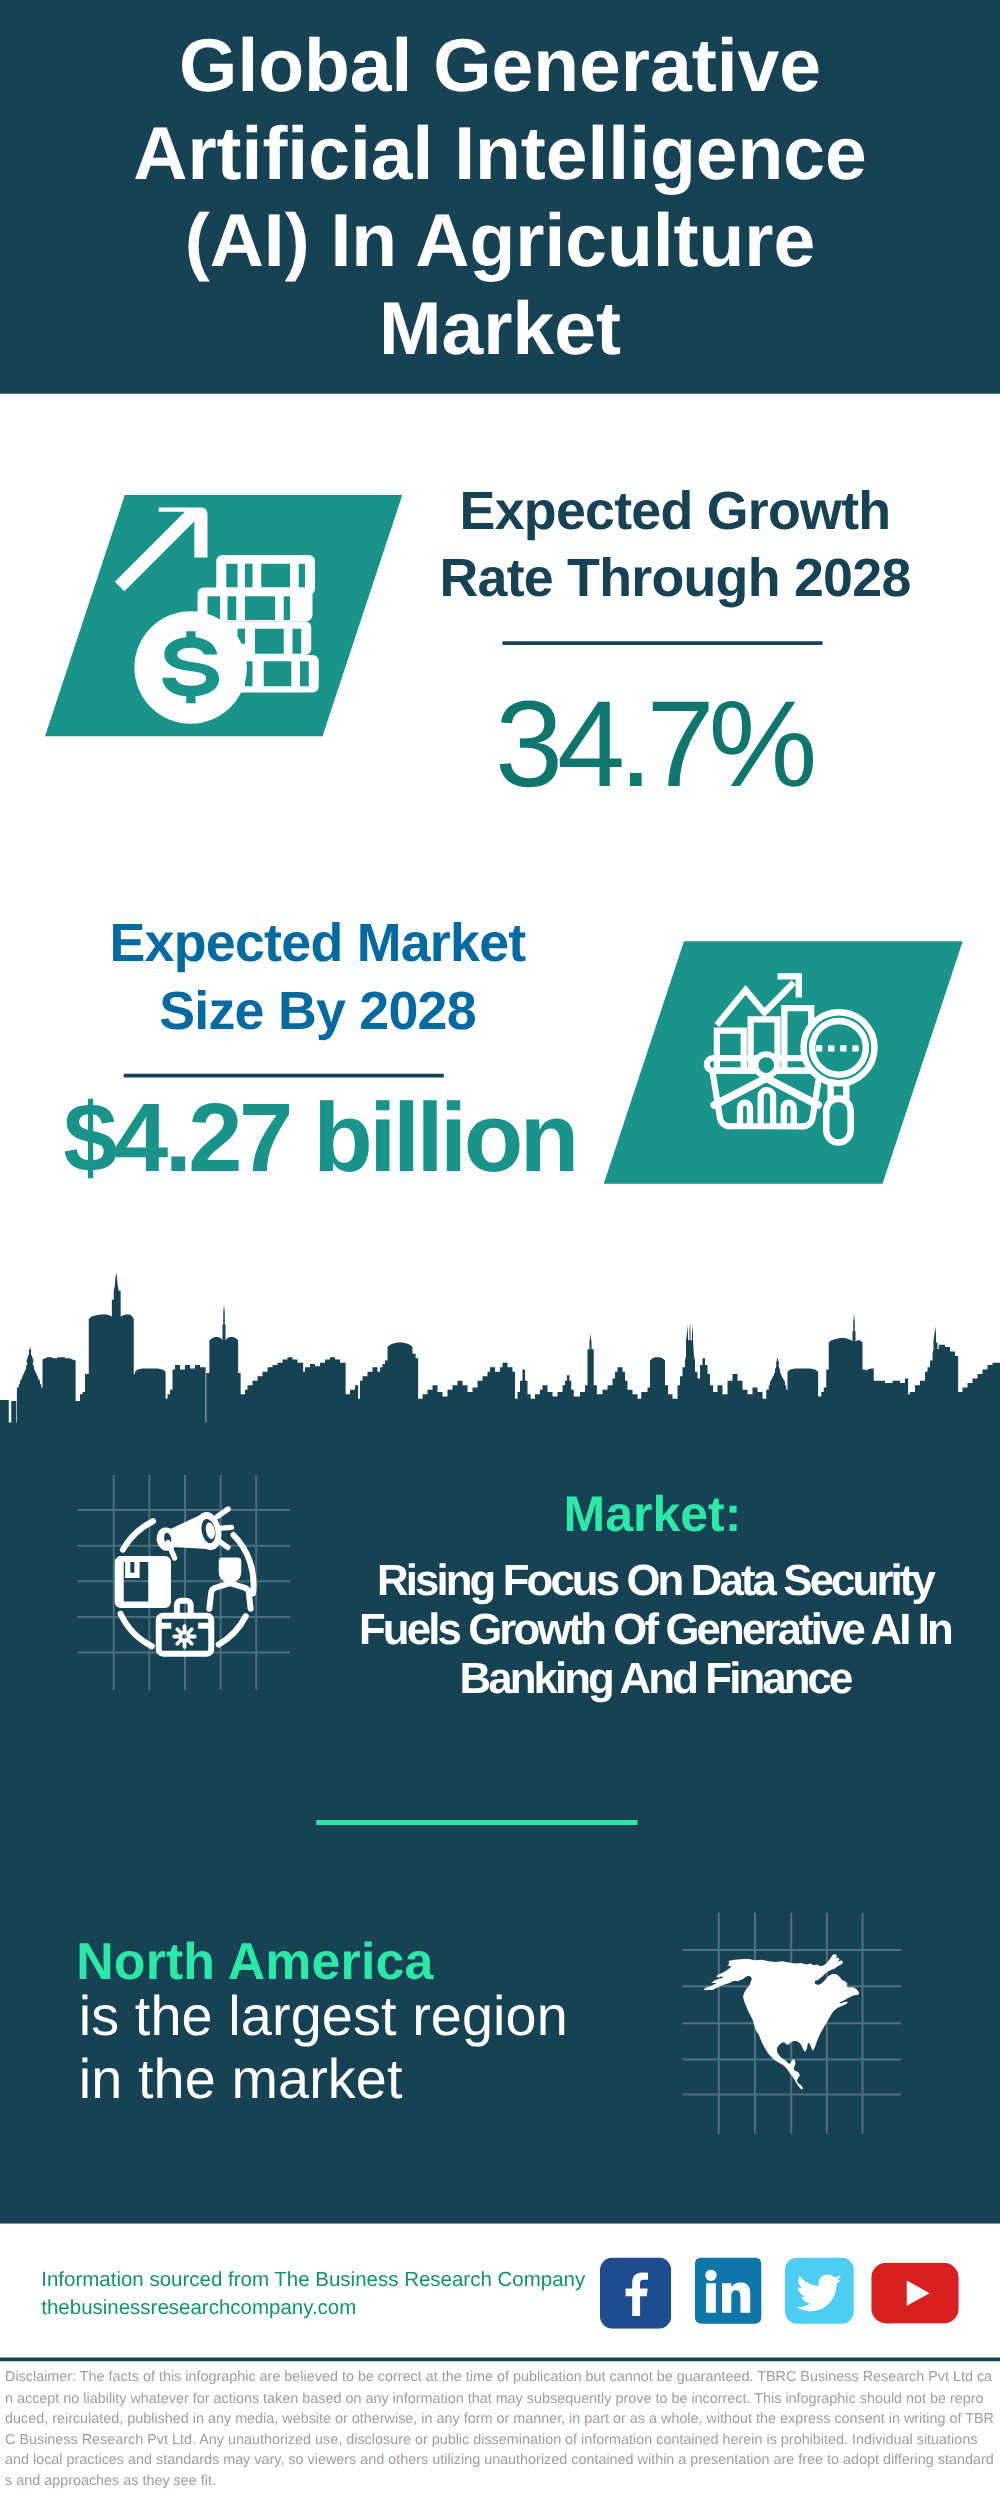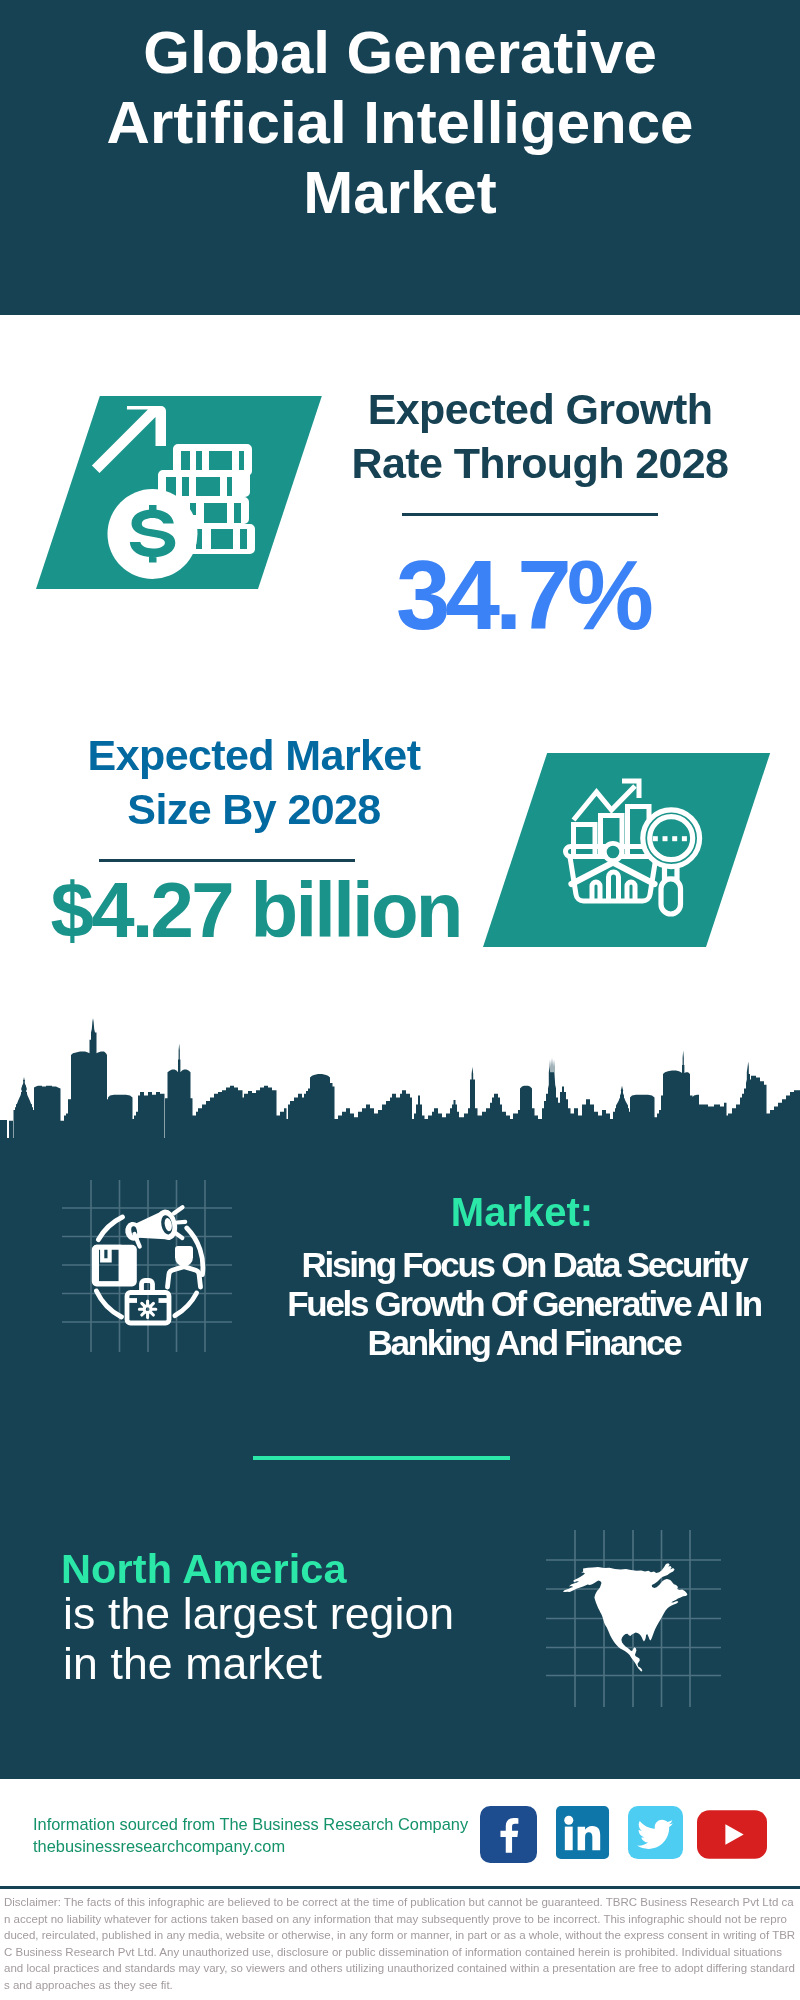--- a/index.html
+++ b/index.html
@@ -6,21 +6,21 @@
 
   html,body{margin:0;padding:0;}
   body{width:800px;height:2000px;background:#ffffff;font-family:"Liberation Sans",sans-serif;overflow:hidden;}
   .page{position:relative;width:800px;height:2000px;overflow:hidden;}
   .header{position:absolute;left:0;top:0;width:800px;height:315px;background:#174253;}
   .title{position:absolute;left:0;top:18px;width:800px;text-align:center;color:#ffffff;font-weight:bold;font-size:60px;line-height:70px;}
   .stat1-shape{position:absolute;left:36px;top:396px;width:222px;height:193px;background:#1a948b;transform:skewX(-18.3deg);transform-origin:bottom left;}
   .stat1-icon{position:absolute;left:90px;top:390px;width:180px;height:200px;}
   .s1head{position:absolute;left:340px;top:382px;width:400px;text-align:center;color:#174253;font-weight:bold;font-size:43px;line-height:54px;letter-spacing:-0.6px;}
   .s1rule{position:absolute;left:402px;top:513px;width:256px;height:3px;background:#174253;}
-  .s1val{position:absolute;left:325px;top:545px;width:400px;text-align:center;color:#3b82f6;font-weight:bold;font-size:98px;line-height:100px;letter-spacing:-5px;text-indent:-5px;}
+  .s1val{position:absolute;left:325px;top:545px;width:400px;text-align:center;color:#0f766e;font-weight:normal;font-size:98px;line-height:100px;letter-spacing:-5px;text-indent:-5px;}
   .stat2-shape{position:absolute;left:483px;top:753px;width:223px;height:194px;background:#1a948b;transform:skewX(-18.3deg);transform-origin:bottom left;}
   .stat2-icon{position:absolute;left:556px;top:770px;width:150px;height:150px;}
   .s2head{position:absolute;left:54px;top:728px;width:400px;text-align:center;color:#0369a1;font-weight:bold;font-size:43px;line-height:54px;letter-spacing:-0.6px;}
   .s2rule{position:absolute;left:99px;top:859px;width:256px;height:3px;background:#174253;}
   .s2val{position:absolute;left:37px;top:870px;width:440px;text-align:center;color:#1a948b;font-weight:bold;font-size:78px;line-height:80px;letter-spacing:-2.8px;text-indent:-2.8px;}
   .dark{position:absolute;left:0;top:1138px;width:800px;height:641px;background:#174253;}
   .skyline{position:absolute;left:0;top:1000px;width:800px;height:146px;}
   .driver-icon{position:absolute;left:58px;top:1178px;width:178px;height:178px;}
   .driver-title{position:absolute;left:262px;top:1193px;width:520px;text-align:center;color:#2ce8a8;font-weight:bold;font-size:40px;line-height:39px;letter-spacing:0px;}
   .driver-text{position:absolute;left:264px;top:1245px;width:520px;text-align:center;color:#ffffff;font-weight:bold;font-size:35px;line-height:39px;letter-spacing:-2.3px;}
@@ -47,20 +47,21 @@
 </style>
 </head>
 <body>
 
 <div class="page">
 
   <div class="header">
     <div class="title">
       <span class="title-line">Global Generative</span>
       <span class="title-line">Artificial Intelligence</span>
+      <span class="title-line">(AI) In Agriculture</span>
       <span class="title-line">Market</span>
     </div>
   </div>
 
   <div class="stat1-shape"></div>
   <svg class="stat1-icon" viewBox="90 390 180 200">
    <g fill="#ffffff">
     <path d="M127 406 h34 a5 5 0 0 1 5 5 v35 h-10.5 v-29 l-56 56 l-7.6 -7.6 l56 -56 h-21 z"></path>
     <path fill-rule="evenodd" d="
       M178 444 h69 a5 5 0 0 1 5 5 v22 a5 5 0 0 1 -5 5 h-69 a5 5 0 0 1 -5 -5 v-22 a5 5 0 0 1 5 -5 z

